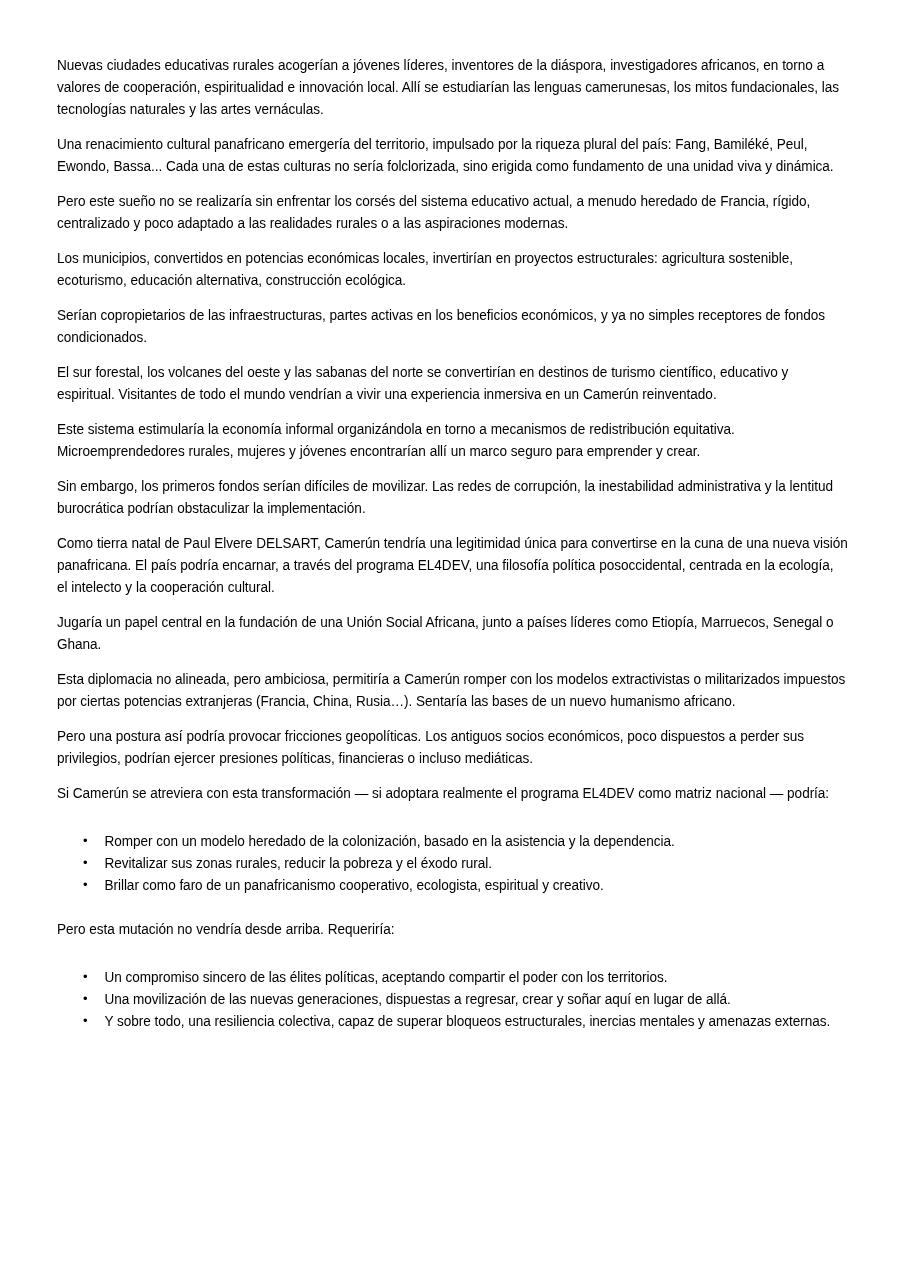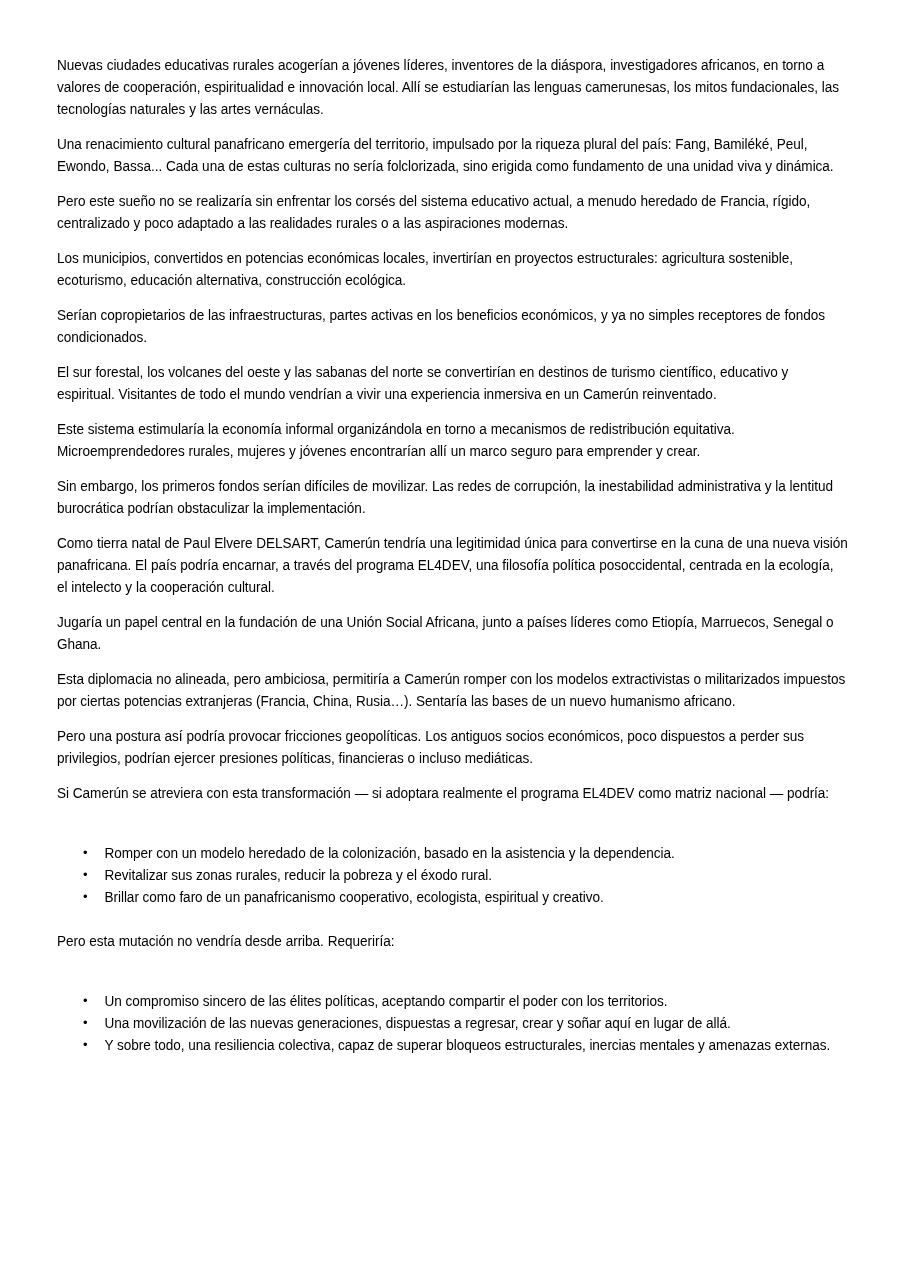--- a/index.html
+++ b/index.html
@@ -35,21 +35,21 @@
     font-stretch: condensed;
     transform: scaleX(0.895);
     transform-origin: left top;
     width: 111.7%;
     letter-spacing: -0.05px;
     word-spacing: 0.1px;
     text-align: left;
     white-space: normal;
   }
   ul.bullets {
-    margin: 16px 0 13px 0;
+    margin: 4px 0 13px 0;
     padding: 0;
     list-style: none;
   }
   li.bullet {
     position: relative;
     margin: 0;
     padding: 0 0 0 53px;
     font-size: 15.2px;
     line-height: 22px;
     font-stretch: condensed;

